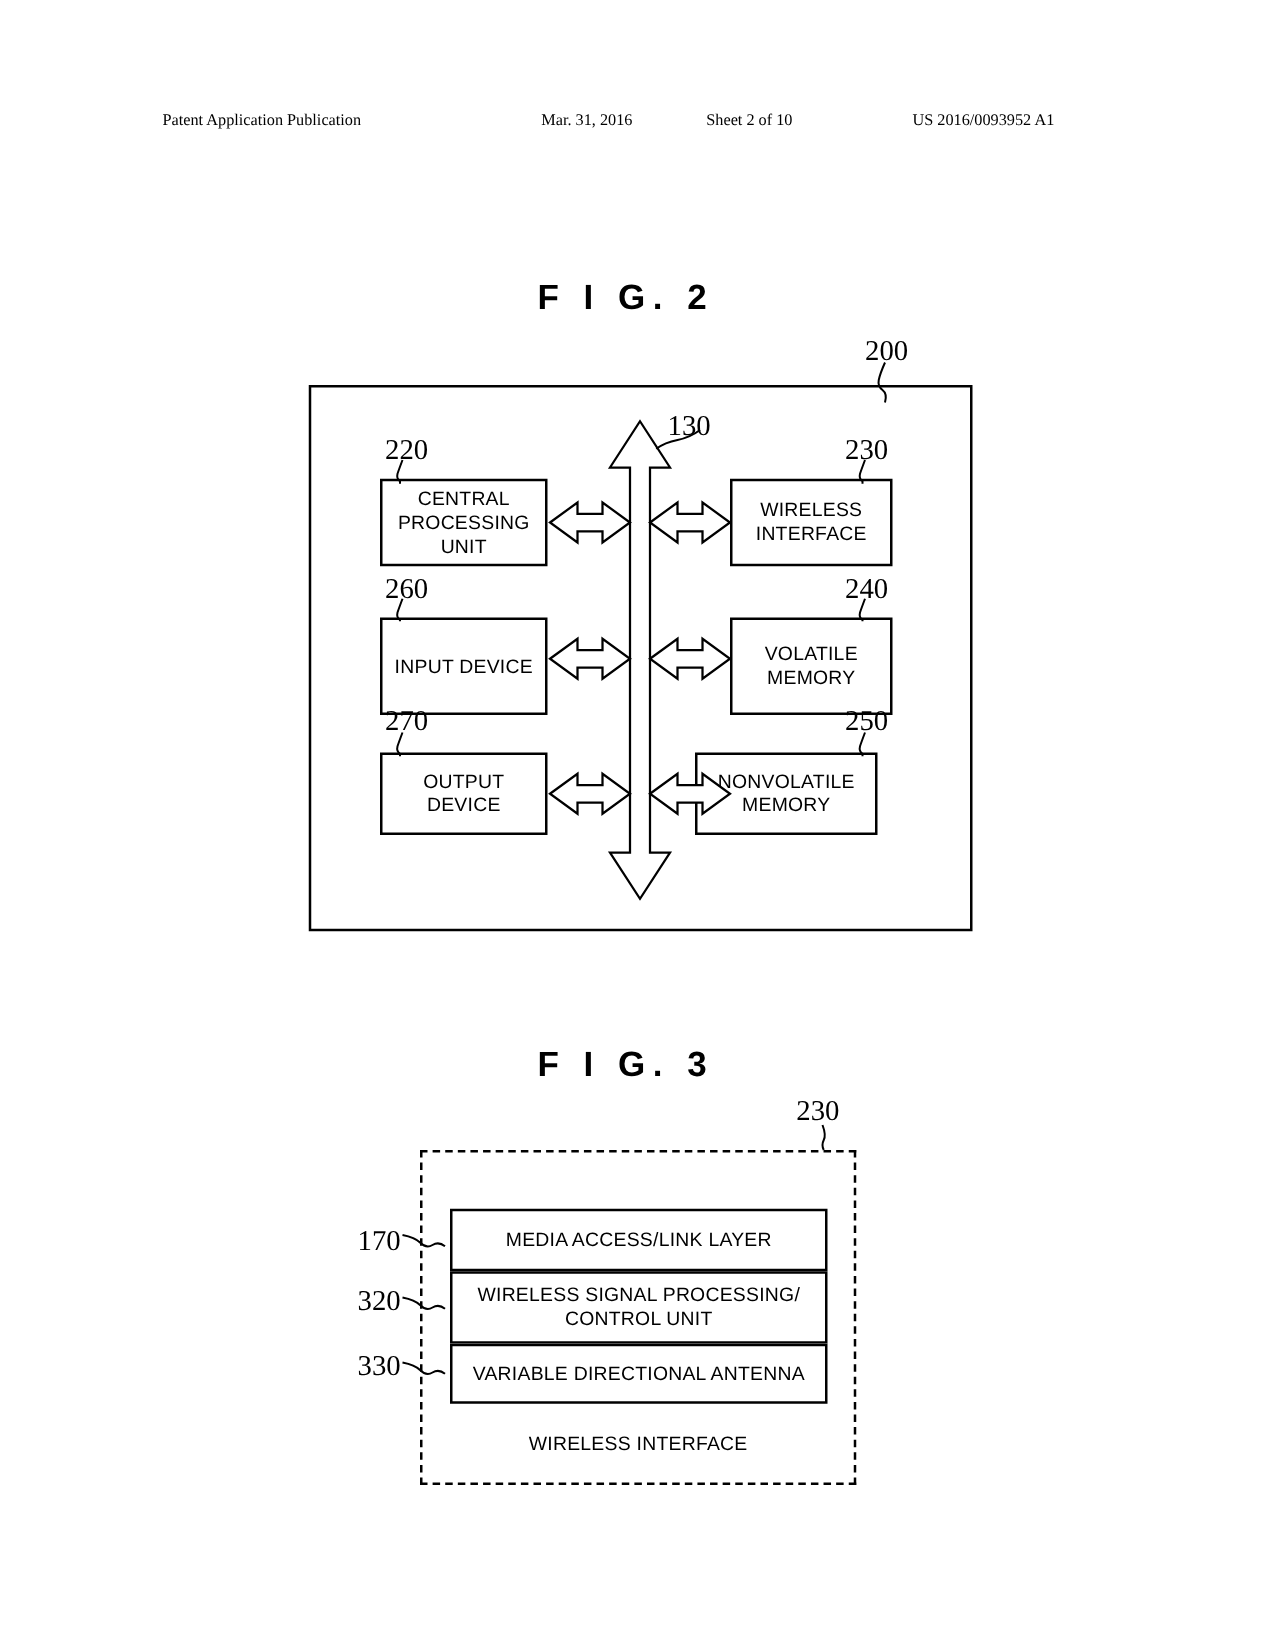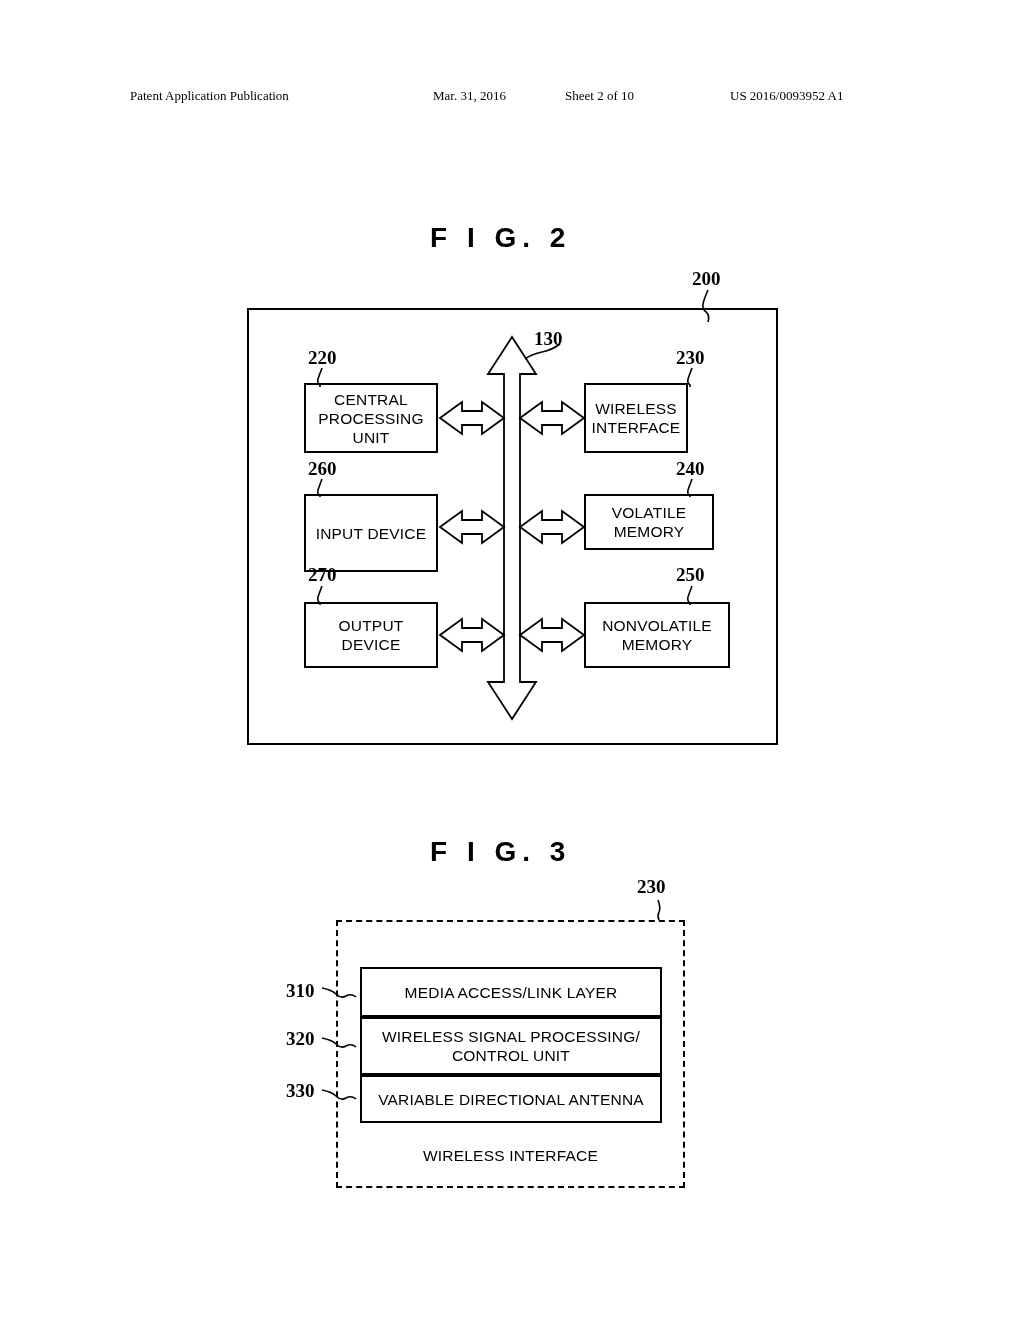--- a/index.html
+++ b/index.html
@@ -42,22 +42,22 @@
     letter-spacing: 6px;
     white-space: nowrap;
   }
   #fig2-title { left: 430px; top: 222px; }
   #fig3-title { left: 430px; top: 836px; }
 
   
   .ref-num {
     position: absolute;
     font-family: "Liberation Serif", serif;
-    font-weight: bold;
-    font-size: 19px;
+    font-weight: normal;
+    font-size: 23px;
     letter-spacing: 0px;
     white-space: nowrap;
   }
 
   .box {
     position: absolute;
     border: 2.5px solid #000;
     background: #fff;
     box-sizing: border-box;
     display: flex;
@@ -127,38 +127,38 @@
 UNIT</div>
 
 <div class="ref-num" style="left:308px; top:458px;">260</div>
 <div class="box" id="blk-input" style="left:304px; top:494px; width:134px; height:78px;">INPUT DEVICE</div>
 
 <div class="ref-num" style="left:308px; top:564px;">270</div>
 <div class="box" id="blk-output" style="left:304px; top:602px; width:134px; height:66px;">OUTPUT
 DEVICE</div>
 
 <div class="ref-num" style="left:676px; top:347px;">230</div>
-<div class="box" id="blk-wireless" style="left:584px; top:383px; width:104px; height:70px;">WIRELESS
+<div class="box" id="blk-wireless" style="left:584px; top:383px; width:130px; height:70px;">WIRELESS
 INTERFACE</div>
 
 <div class="ref-num" style="left:676px; top:458px;">240</div>
-<div class="box" id="blk-volatile" style="left:584px; top:494px; width:130px; height:56px;">VOLATILE
+<div class="box" id="blk-volatile" style="left:584px; top:494px; width:130px; height:78px;">VOLATILE
 MEMORY</div>
 
 <div class="ref-num" style="left:676px; top:564px;">250</div>
-<div class="box" id="blk-nonvolatile" style="left:584px; top:602px; width:146px; height:66px;">NONVOLATILE
+<div class="box" id="blk-nonvolatile" style="left:556px; top:602px; width:146px; height:66px;">NONVOLATILE
 MEMORY</div>
 
 <div class="fig-title" id="fig3-title">F I G.  3</div>
 
 <div class="dashed-box" id="fig3-frame" style="left:336px; top:920px; width:349px; height:268px;"></div>
 
 <div class="ref-num" style="left:637px; top:876px;">230</div>
 
-<div class="ref-num" style="left:286px; top:980px;">310</div>
+<div class="ref-num" style="left:286px; top:980px;">170</div>
 <div class="box" id="layer-310" style="left:360px; top:967px; width:302px; height:50px;">MEDIA ACCESS/LINK LAYER</div>
 
 <div class="ref-num" style="left:286px; top:1028px;">320</div>
 <div class="box" id="layer-320" style="left:360px; top:1017px; width:302px; height:58px;">WIRELESS SIGNAL PROCESSING/
 CONTROL UNIT</div>
 
 <div class="ref-num" style="left:286px; top:1080px;">330</div>
 <div class="box" id="layer-330" style="left:360px; top:1075px; width:302px; height:48px;">VARIABLE DIRECTIONAL ANTENNA</div>
 
 <div class="plain-label" style="left:336px; top:1147px; width:349px;">WIRELESS INTERFACE</div>

